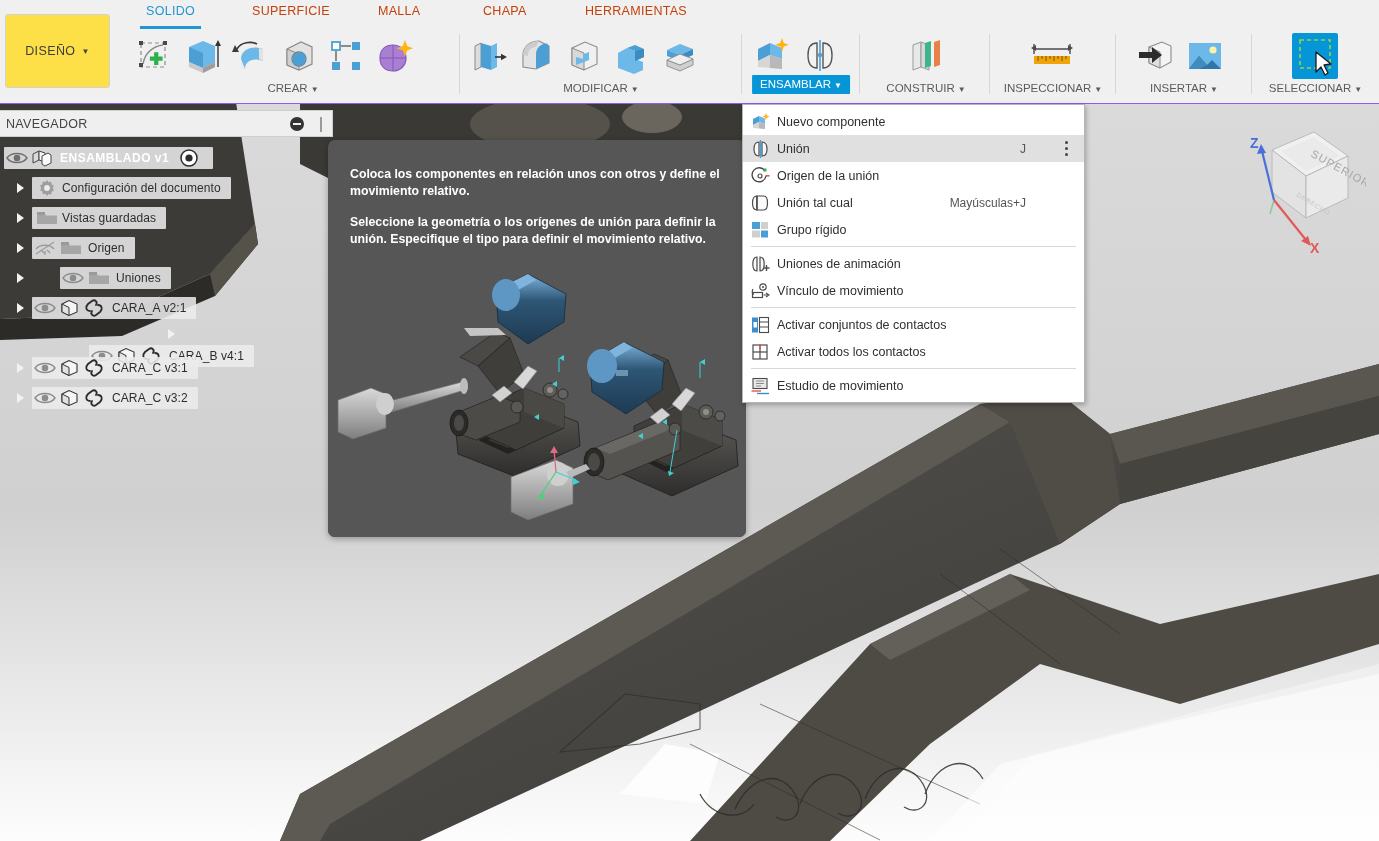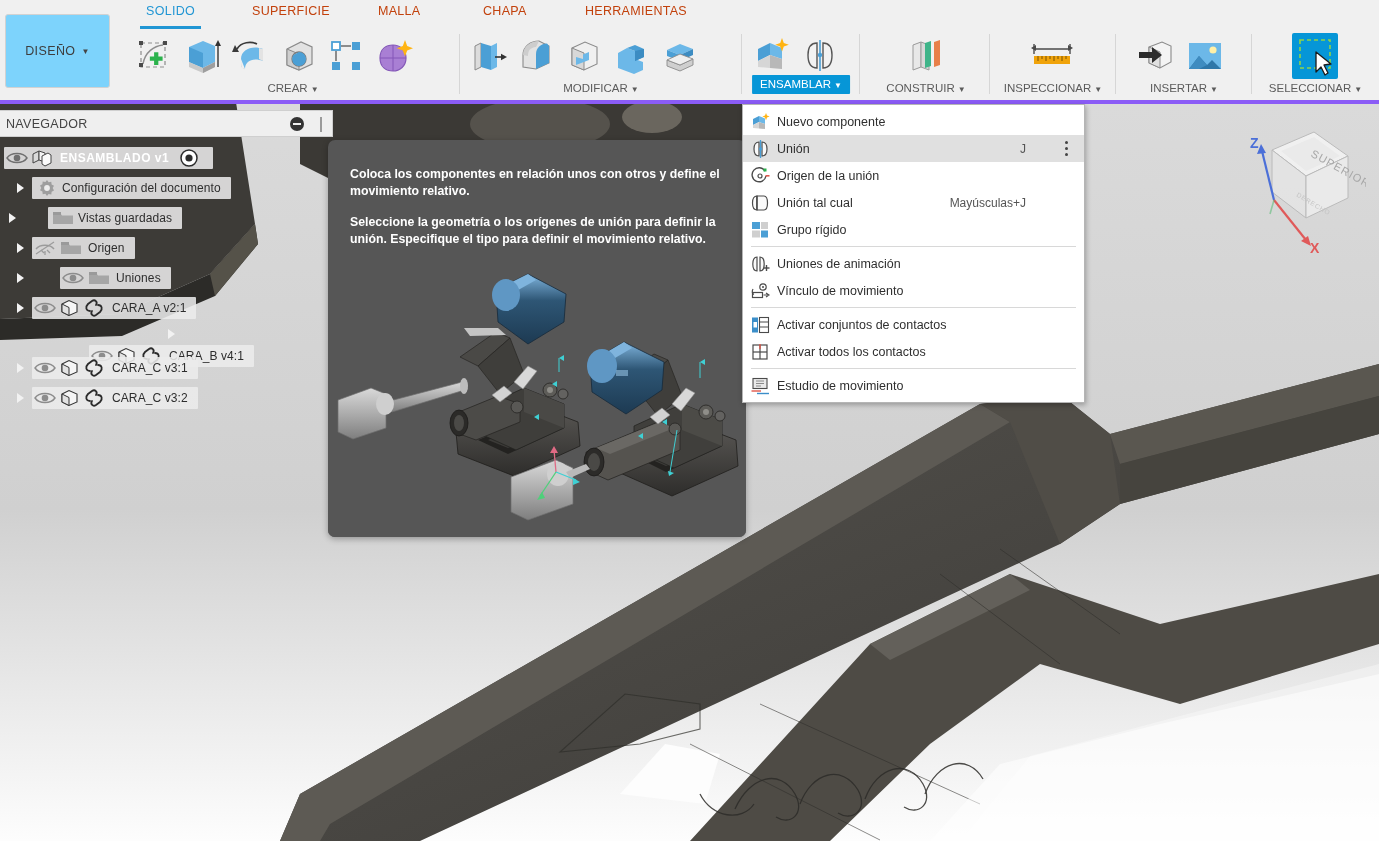--- a/index.html
+++ b/index.html
@@ -16,40 +16,40 @@
     position: absolute; left: 0; top: 104px;
     width: 1379px; height: 737px;
     background: linear-gradient(180deg,#dcdcdc 0%, #d2d2d2 45%, #ffffff 100%);
     overflow: hidden;
   }
 
   
   #ribbon {
     position: absolute; left: 0; top: 0; width: 1379px; height: 104px;
     background: #f0f0f0;
-    border-bottom: 4px solid #8b5cf6;
+    border-bottom: 1px solid #8b5cf6;
   }
   #tabstrip {
     position: absolute; left: 0; top: 0; width: 1379px; height: 26px;
     background: #f0f0f0;
   }
   .tab {
     position: absolute; top: 4px; height: 22px;
     font-size: 12.5px; color: #c2410c; letter-spacing: .3px;
     cursor: default; white-space: nowrap;
   }
   .tab.active { color: #2196d4; }
   .tab.active::after {
     content: ""; position: absolute; left: -6px; right: -6px; bottom: -3px;
     height: 3px; background: #2196d4;
   }
 
   #designbtn {
     position: absolute; left: 5px; top: 14px; width: 105px; height: 74px;
-    border: 1px solid #d2d2d2; border-radius: 3px; background: #7dd3fc;
+    border: 1px solid #d2d2d2; border-radius: 3px; background: #fde047;
     display: flex; align-items: center; justify-content: center;
     font-size: 12.5px; color: #3d3d3d; letter-spacing: .4px;
   }
   #designbtn .caret { margin-left: 6px; font-size: 8px; color: #444; }
 
   .grp { position: absolute; top: 26px; height: 78px; }
   .grp .icons {
     position: absolute; left: 0; top: 2px; height: 56px;
     display: flex; align-items: center; gap: 4px;
   }
@@ -493,21 +493,21 @@
           <span class="ico" style="width:30px">
             <svg width="22" height="20" viewBox="0 0 22 20" style="position:absolute;left:4px;top:1px;">
               <path d="M11,2 l1.6,2.2 l2.7,-.5 l.3,2.7 l2.4,1.3 l-1.3,2.4 l1.3,2.4 l-2.4,1.3 l-.3,2.7 l-2.7,-.5 L11,18 l-1.6,-2.2 l-2.7,.5 l-.3,-2.7 l-2.4,-1.3 l1.3,-2.4 l-1.3,-2.4 l2.4,-1.3 l.3,-2.7 l2.7,.5 Z" fill="#9e9e9e"></path>
               <circle cx="11" cy="10" r="2.9" fill="#ededed"></circle>
             </svg>
           </span>
           <span class="tlabel">Configuración del documento</span>
         </span>
       </div>
 
-      <div class="trow" style="padding-left:2px;gap:24px;">
+      <div class="trow" style="padding-left:10px;">
         <span class="arrow"></span>
         <span class="twrap">
           <span class="ico" style="width:30px">
             <svg width="24" height="18" viewBox="0 0 24 18" style="position:absolute;left:3px;top:2px;">
               <path d="M2,4 L9,4 L11,6.5 L22,6.5 L22,15 L2,15 Z" fill="#a6a6a6"></path>
               <rect x="2" y="3" width="8" height="3" fill="#9a9a9a"></rect>
             </svg>
           </span>
           <span class="tlabel">Vistas guardadas</span>
         </span>

